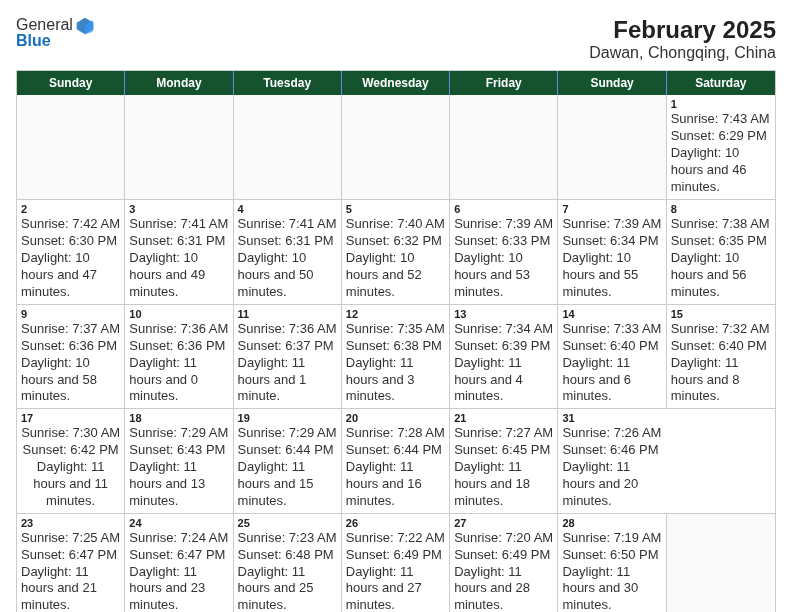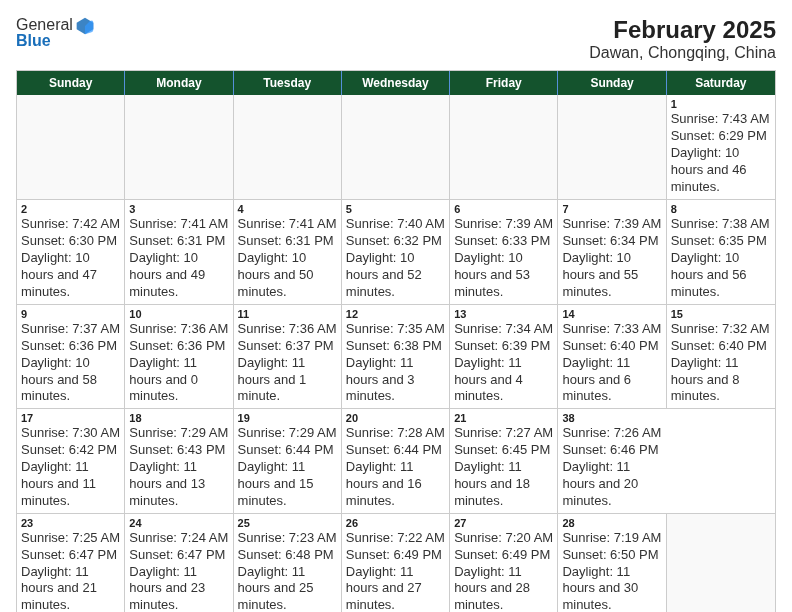--- a/index.html
+++ b/index.html
@@ -231,21 +231,21 @@
           <div class="cal-cell">
             <div class="day-num">15</div>
             <div class="cell-info" style="white-space: pre-line;">Sunrise: 7:32 AM
 Sunset: 6:40 PM
 Daylight: 11 hours and 8 minutes.</div>
           </div>
         </div>
         <div class="cal-row">
           <div class="cal-cell">
             <div class="day-num">17</div>
-            <div class="cell-info" style="white-space: pre-line;">Sunrise: 7:30 AM
+            <div class="cell-info" style="white-space: pre-line; text-align: center;">Sunrise: 7:30 AM
 Sunset: 6:42 PM
 Daylight: 11 hours and 11 minutes.</div>
           </div>
           <div class="cal-cell">
             <div class="day-num">18</div>
             <div class="cell-info" style="white-space: pre-line;">Sunrise: 7:29 AM
 Sunset: 6:43 PM
 Daylight: 11 hours and 13 minutes.</div>
           </div>
           <div class="cal-cell">
@@ -260,21 +260,21 @@
 Sunset: 6:44 PM
 Daylight: 11 hours and 16 minutes.</div>
           </div>
           <div class="cal-cell">
             <div class="day-num">21</div>
             <div class="cell-info" style="white-space: pre-line;">Sunrise: 7:27 AM
 Sunset: 6:45 PM
 Daylight: 11 hours and 18 minutes.</div>
           </div>
           <div class="cal-cell">
-            <div class="day-num">38</div>
+            <div class="day-num">31</div>
             <div class="cell-info" style="white-space: pre-line;">Sunrise: 7:26 AM
 Sunset: 6:46 PM
 Daylight: 11 hours and 20 minutes.</div>
           </div>
         </div>
         <div class="cal-row">
           <div class="cal-cell">
             <div class="day-num">23</div>
             <div class="cell-info" style="white-space: pre-line;">Sunrise: 7:25 AM
 Sunset: 6:47 PM

